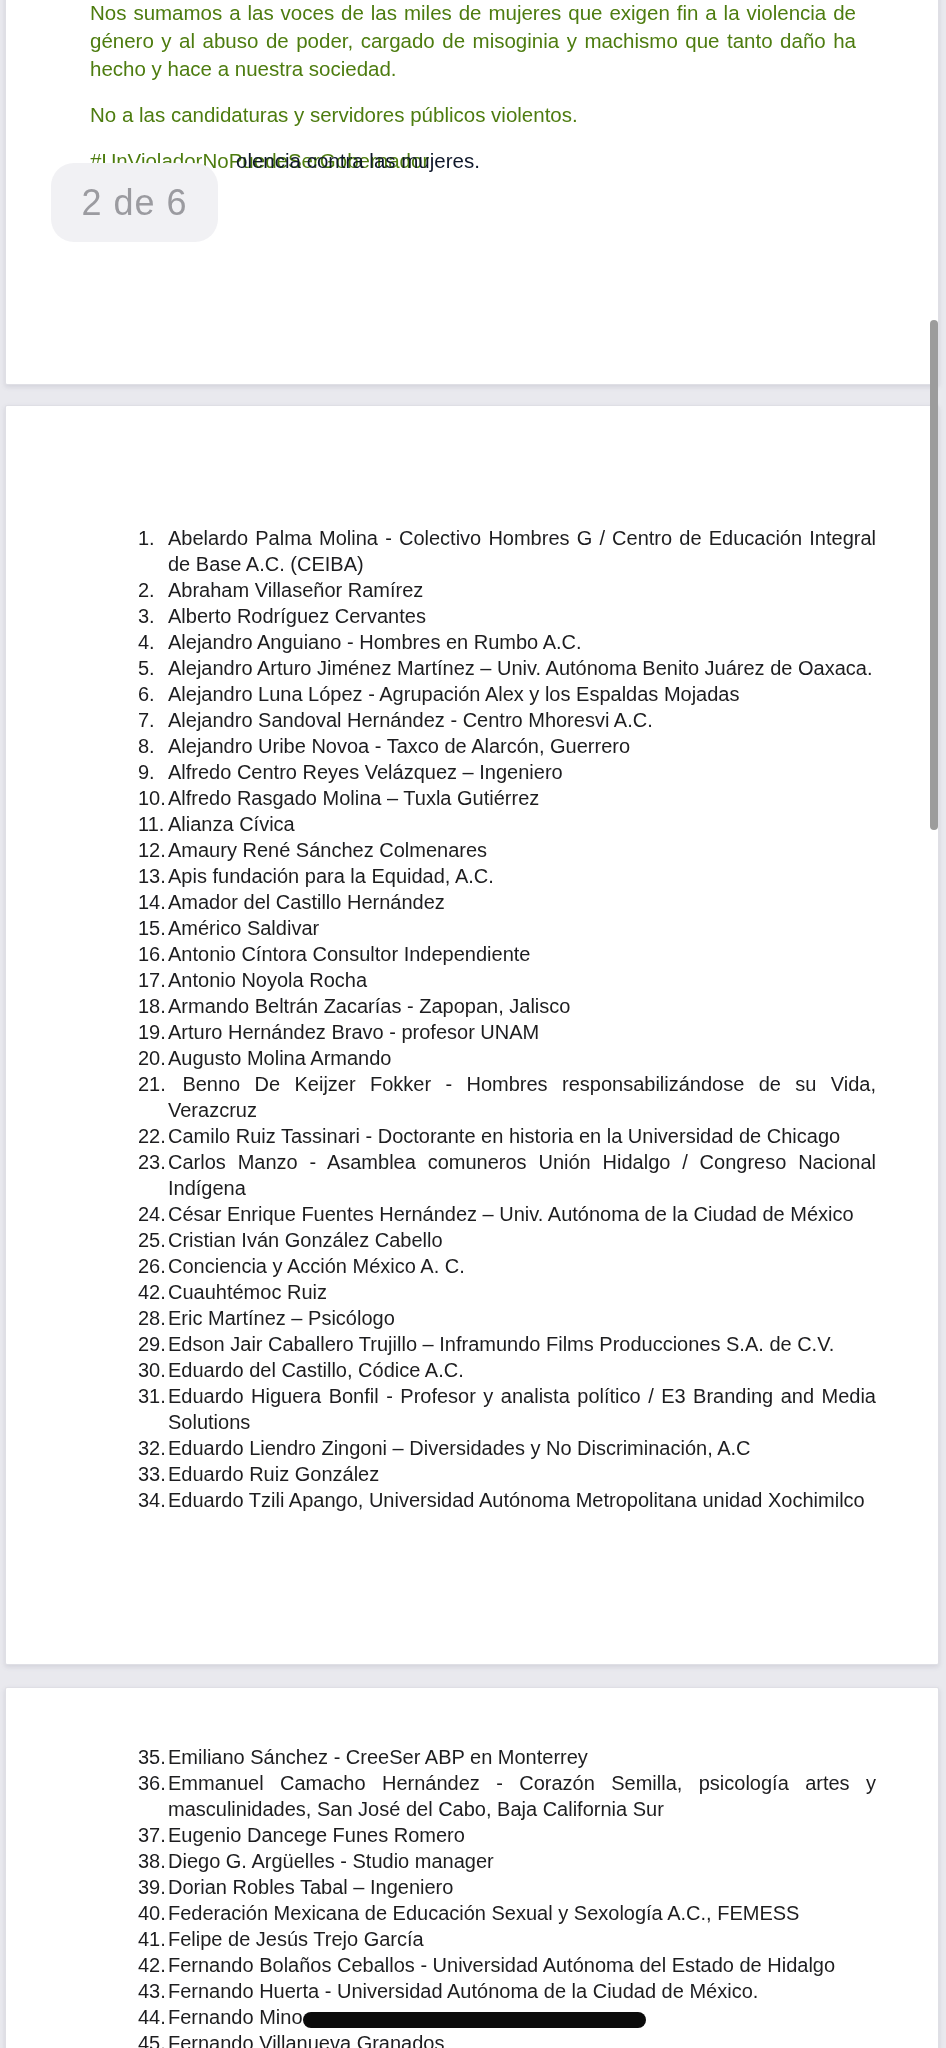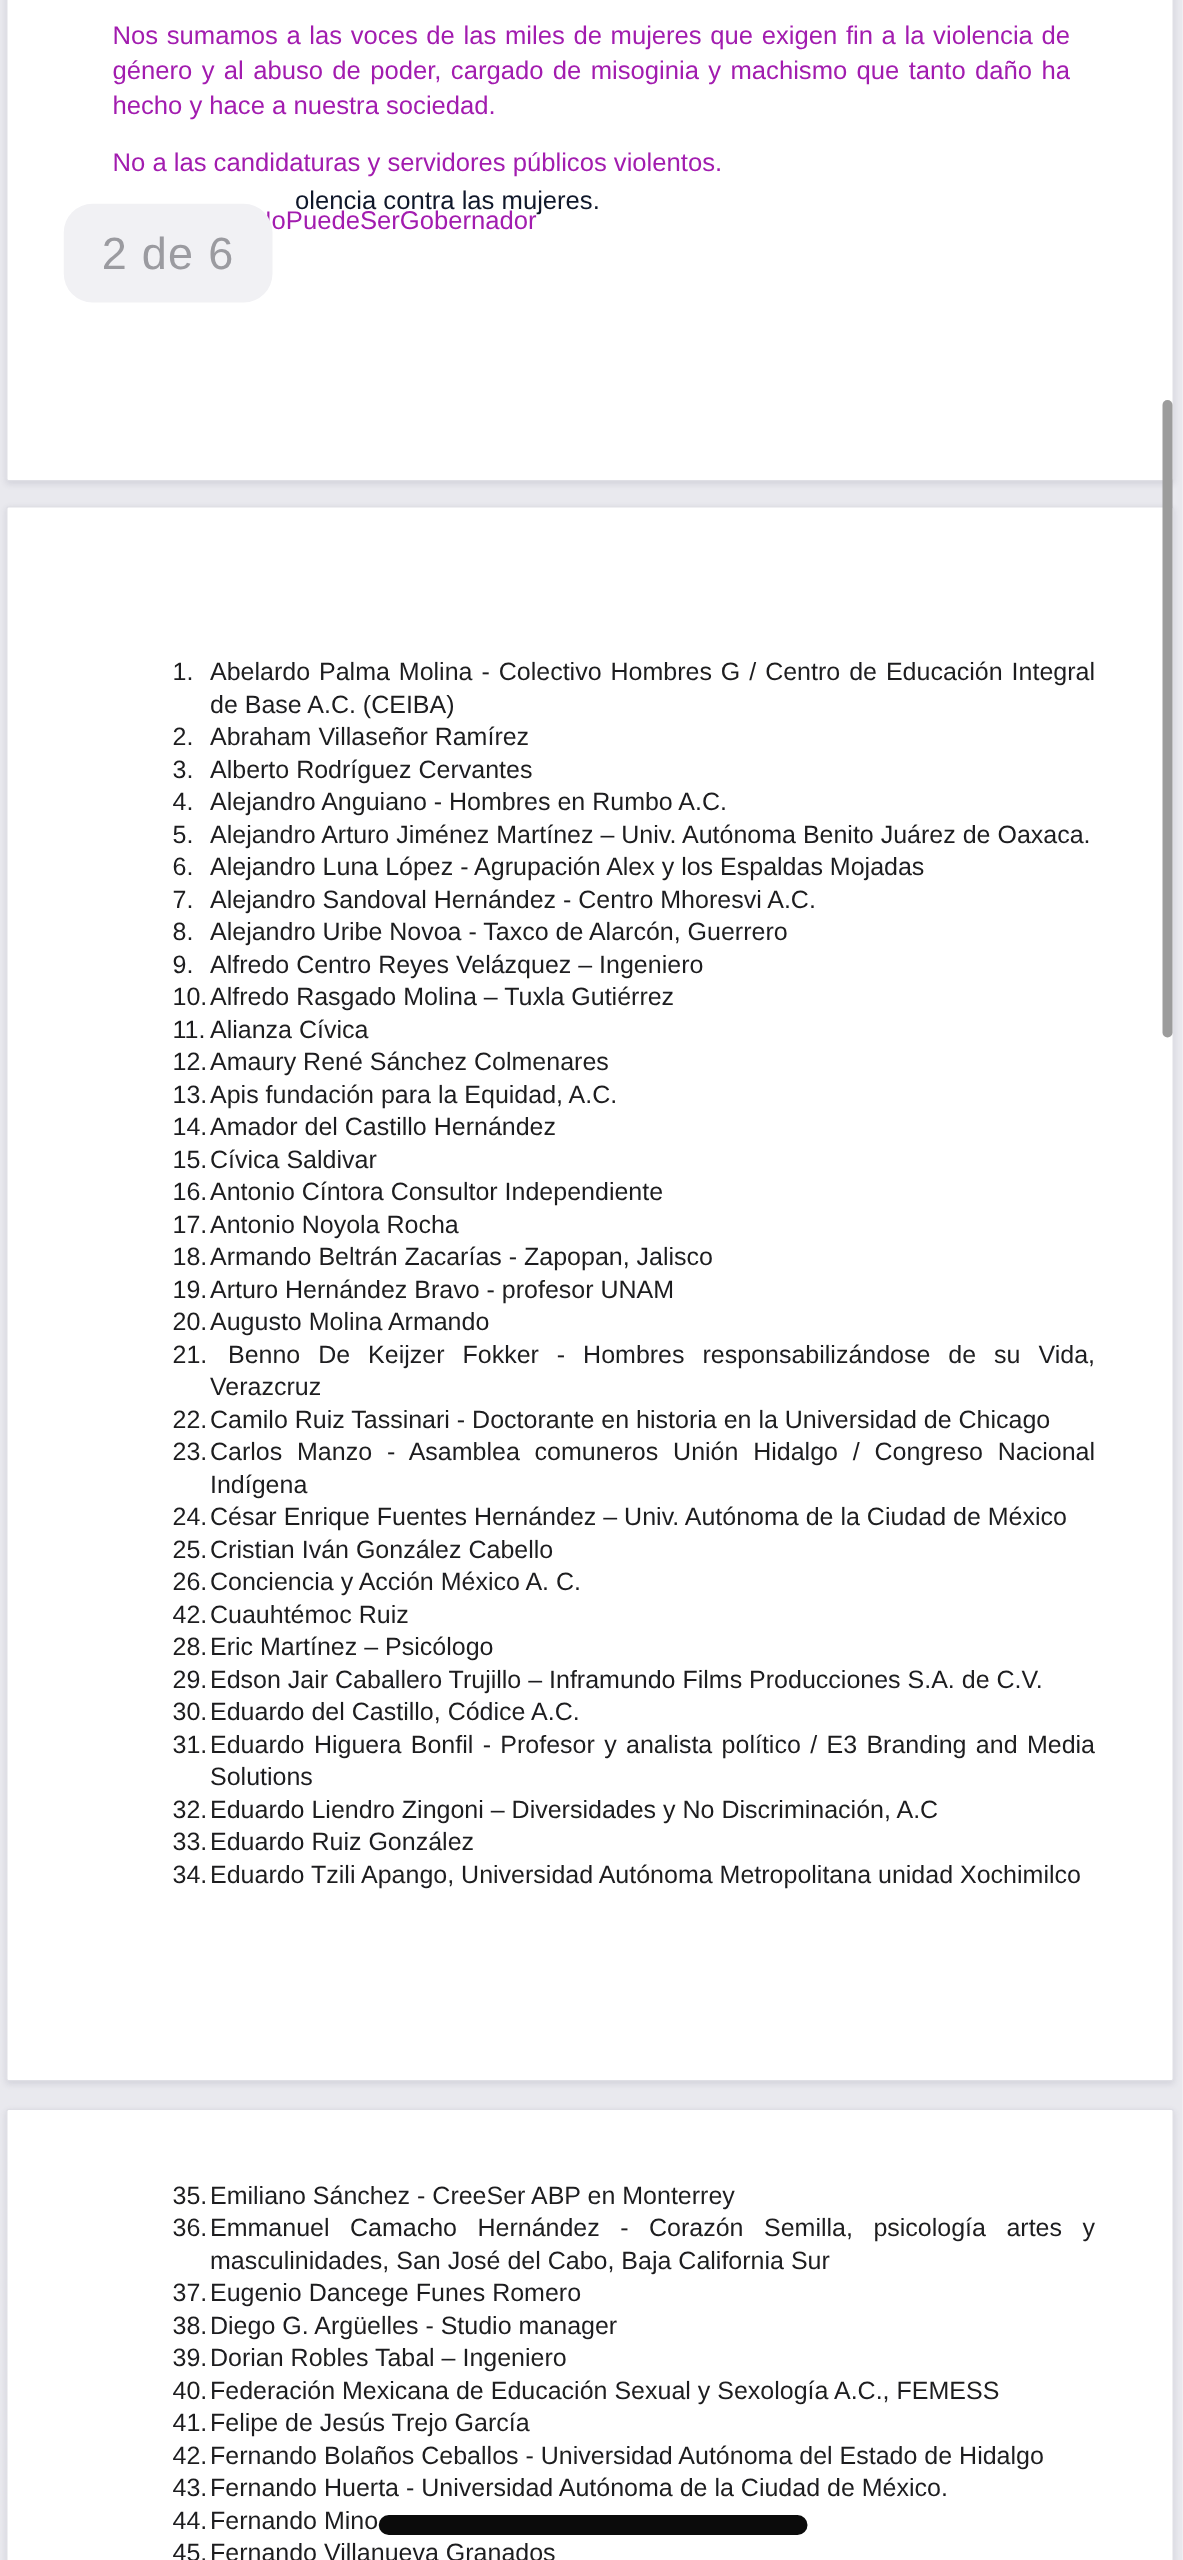--- a/index.html
+++ b/index.html
@@ -14,22 +14,22 @@
   }
   .card1{top:-26px;height:411px;}
   .card2{top:405px;height:1260px;}
   .card3{top:1687px;height:460px;}
 
   .doc-text{color:#1d1d1f;}
 
   
   .p1-content{padding:24px 82px 0 84px;}
   .p1-content p{
-    margin:16px 0 18px 0;font-size:20.5px;line-height:28px;
-    text-align:justify;color:#a21caf;
+    margin:0 0 18px 0;font-size:20.5px;line-height:28px;
+    text-align:justify;color:#4d7c0f;
   }
   .covered-line{
     position:absolute;left:230px;top:172px;font-size:20.5px;line-height:28px;color:#0f172a;
   }
 
   
   .badge{
     position:absolute;left:51px;top:163px;width:167px;height:79px;
     background:#f1f1f4;border-radius:23px;
     display:flex;align-items:center;justify-content:center;
@@ -127,21 +127,21 @@
         <li class="item">
           <span class="num">13.</span>
           <span class="txt">Apis fundación para la Equidad, A.C.</span>
         </li>
         <li class="item">
           <span class="num">14.</span>
           <span class="txt">Amador del Castillo Hernández</span>
         </li>
         <li class="item">
           <span class="num">15.</span>
-          <span class="txt">Cívica Saldivar</span>
+          <span class="txt">Américo Saldivar</span>
         </li>
         <li class="item">
           <span class="num">16.</span>
           <span class="txt">Antonio Cíntora Consultor Independiente</span>
         </li>
         <li class="item">
           <span class="num">17.</span>
           <span class="txt">Antonio Noyola Rocha</span>
         </li>
         <li class="item">

